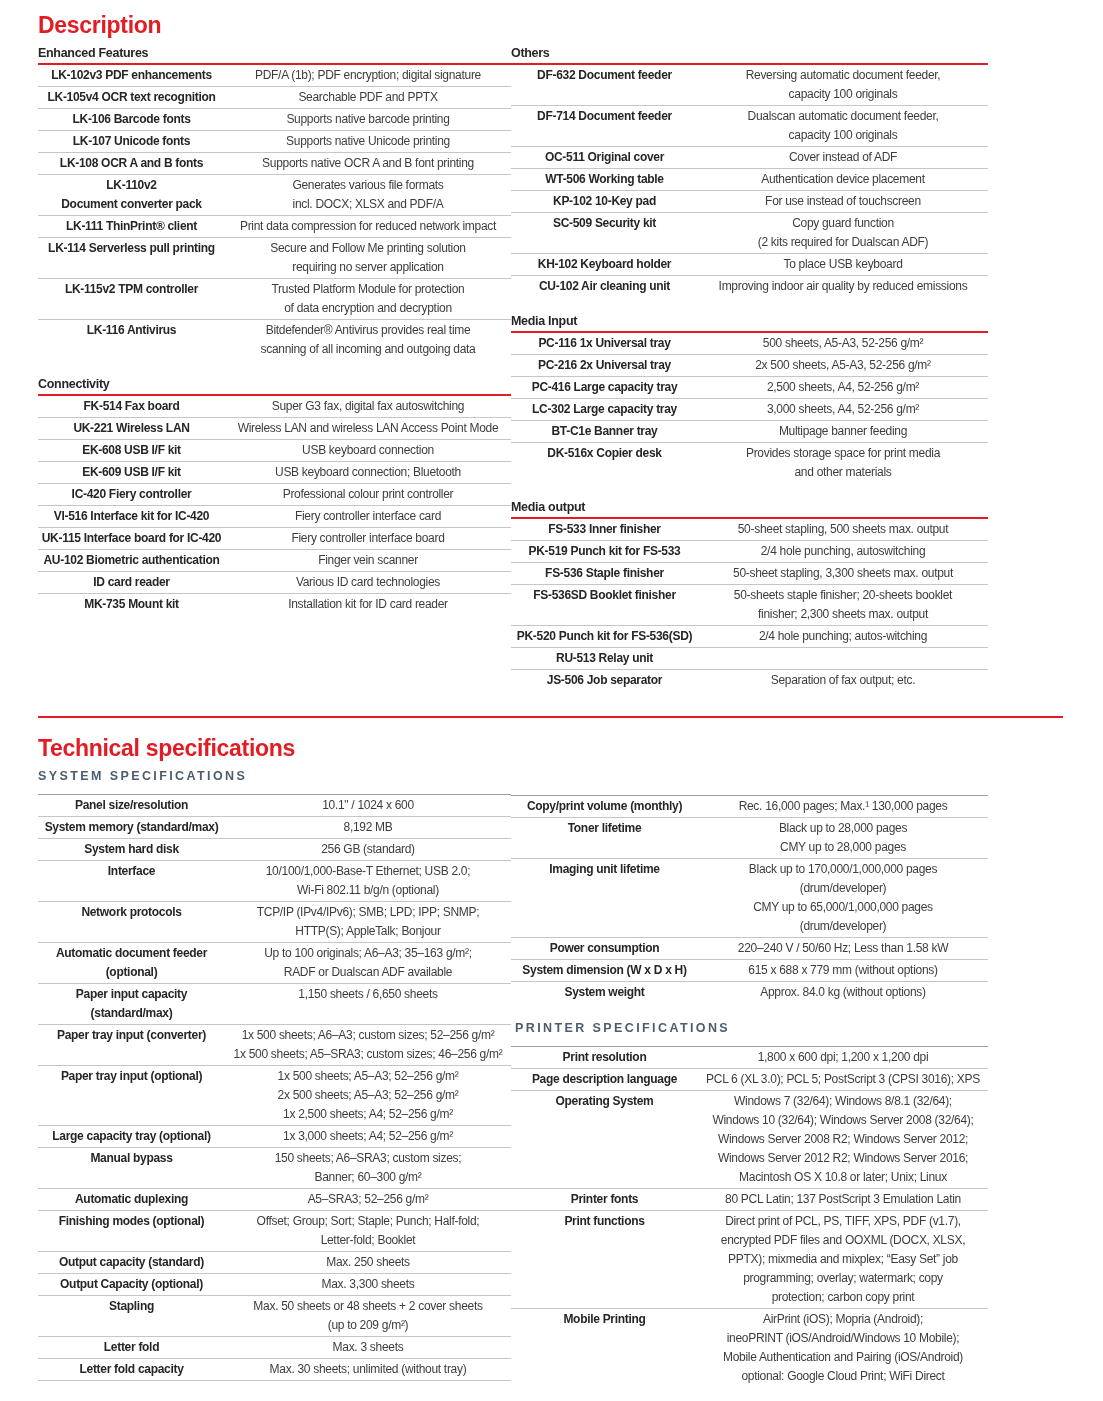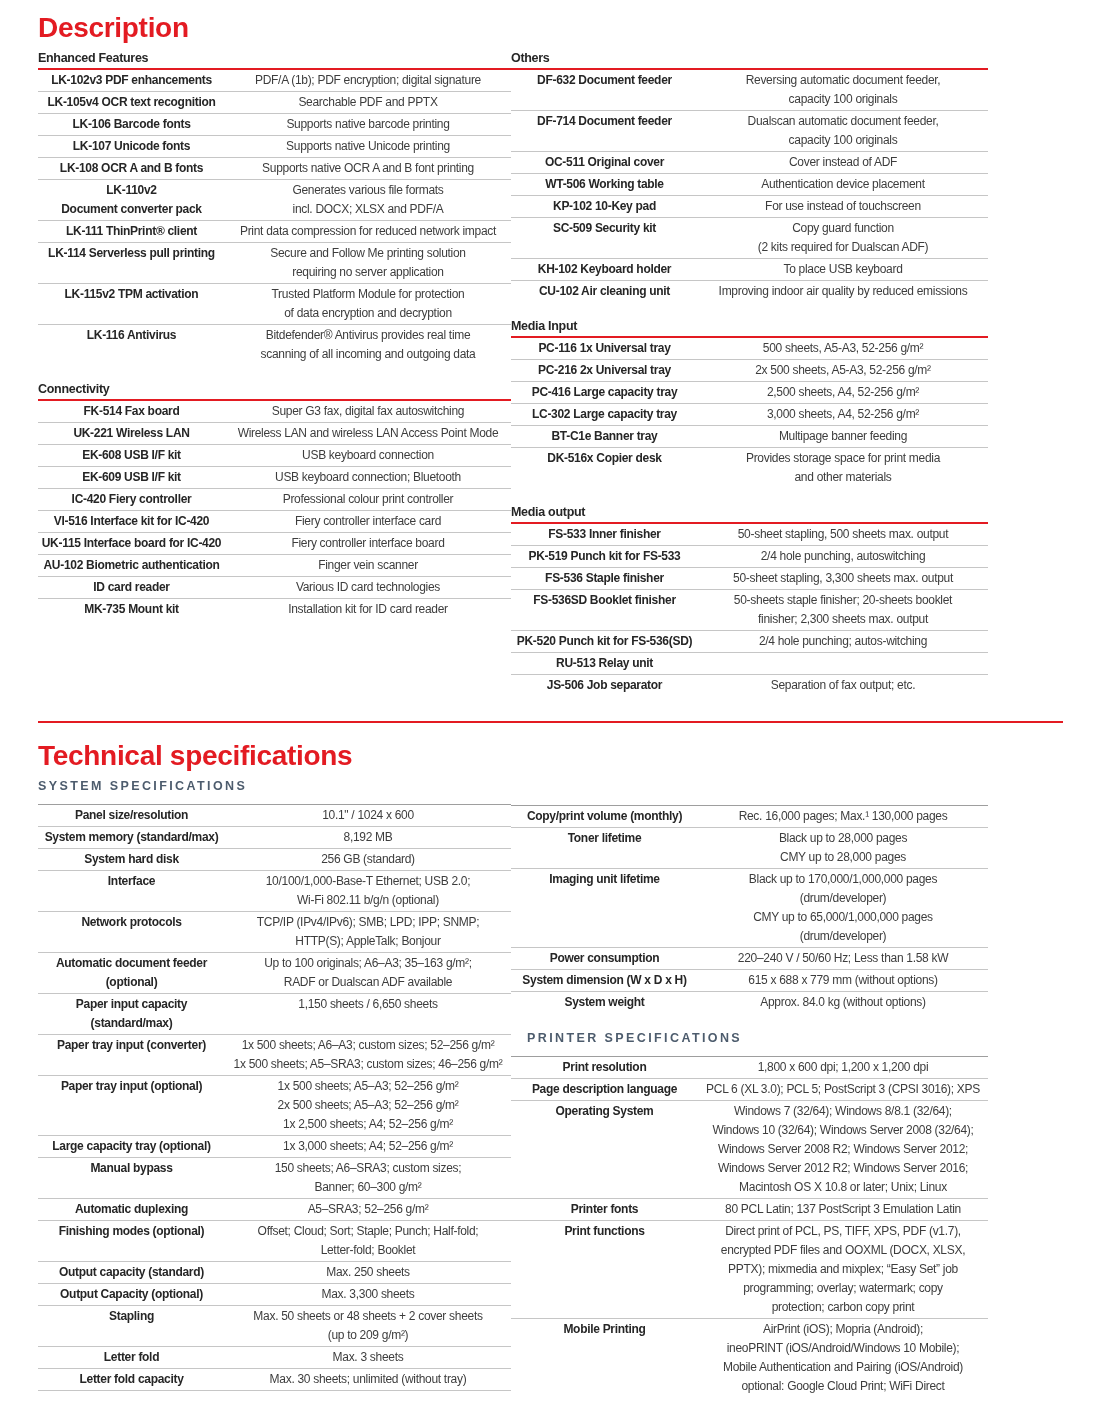--- a/index.html
+++ b/index.html
@@ -15,21 +15,21 @@
   .page{
     width:1103px;height:1401px;box-sizing:border-box;
     background:var(--page-bg);
     padding:12px 40px 0 38px;
     overflow:hidden;
     font-family:"Liberation Sans","DejaVu Sans",sans-serif;
     color:var(--text);
     letter-spacing:-0.3px;
   }
   h1.main-heading{
-    font-size:28px;font-weight:bold;color:var(--accent-red);
+    font-size:23px;font-weight:bold;color:var(--accent-red);
     margin:0 0 7px 0;letter-spacing:-0.3px;
   }
   h2.sub-heading{
     font-size:12.5px;font-weight:bold;color:var(--heading-slate);
     letter-spacing:2.4px;margin:0 0 11px 0;
   }
   .cols{display:grid;grid-template-columns:473px 477px;align-items:start;}
   .section{margin-bottom:17px;}
   .section:last-child{margin-bottom:0;}
   .section-title{
@@ -41,21 +41,21 @@
   .row{display:flex;align-items:flex-start;padding:1px 0 1px 0;border-bottom:1px solid var(--rule-light);}
   .row:last-child{border-bottom:none;}
   .term{min-width:187px;flex-shrink:0;font-weight:bold;color:var(--term);}
   .val{flex:1 1 auto;min-width:0;}
   .line{line-height:19px;white-space:nowrap;font-size:12px;}
   .divider{
     border:none;border-top:2px solid var(--accent-red);
     margin:25px 0 17px 0;
   }
   .tech-col-right{padding-top:26px;}
-  h2.printer-heading{margin:18px 0 11px 16px;}
+  h2.printer-heading{margin:18px 0 11px 4px;}
 </style>
 </head>
 <body>
 
 <div class="page">
 
   <h1 class="main-heading">Description</h1>
 
   <div class="cols">
     <div class="col" id="desc-left">
@@ -124,21 +124,21 @@
               <div class="term">
                 <div class="line">LK-114 Serverless pull printing</div>
               </div>
               <div class="val">
                 <div class="line">Secure and Follow Me printing solution</div>
                 <div class="line">requiring no server application</div>
               </div>
             </div>
             <div class="row">
               <div class="term">
-                <div class="line">LK-115v2 TPM activation</div>
+                <div class="line">LK-115v2 TPM controller</div>
               </div>
               <div class="val">
                 <div class="line">Trusted Platform Module for protection</div>
                 <div class="line">of data encryption and decryption</div>
               </div>
             </div>
             <div class="row">
               <div class="term">
                 <div class="line">LK-116 Antivirus</div>
               </div>
@@ -535,21 +535,21 @@
             </div>
             <div class="val">
               <div class="line">A5–SRA3; 52–256 g/m²</div>
             </div>
           </div>
           <div class="row">
             <div class="term">
               <div class="line">Finishing modes (optional)</div>
             </div>
             <div class="val">
-              <div class="line">Offset; Cloud; Sort; Staple; Punch; Half-fold;</div>
+              <div class="line">Offset; Group; Sort; Staple; Punch; Half-fold;</div>
               <div class="line">Letter-fold; Booklet</div>
             </div>
           </div>
           <div class="row">
             <div class="term">
               <div class="line">Output capacity (standard)</div>
             </div>
             <div class="val">
               <div class="line">Max. 250 sheets</div>
             </div>

